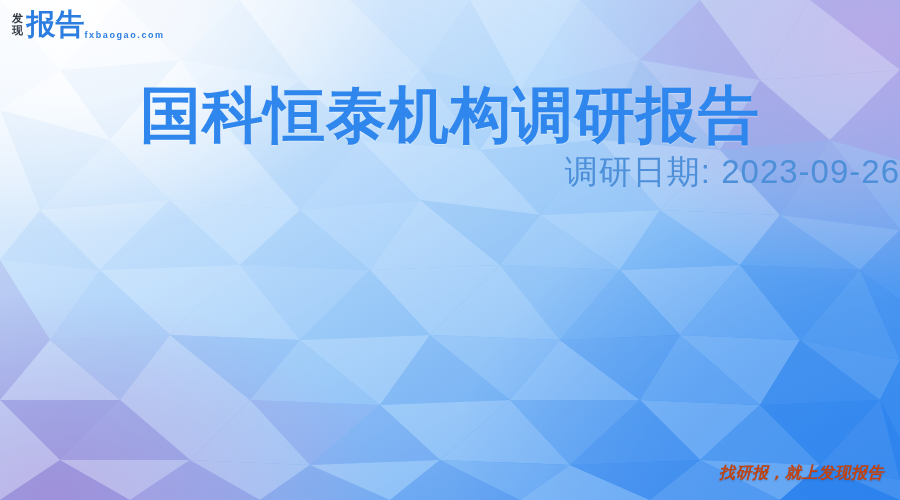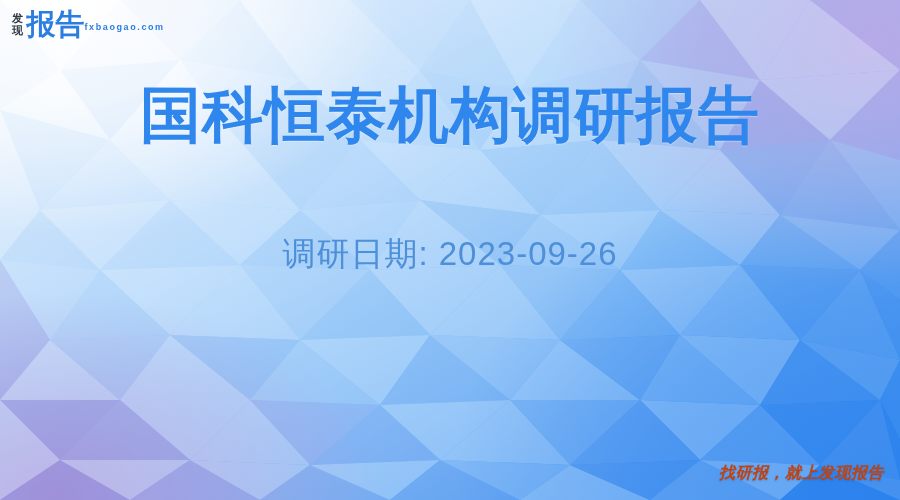--- a/index.html
+++ b/index.html
@@ -62,21 +62,21 @@
   }
   .logo-right { display: flex; flex-direction: row; }
   .logo-main {
     font-size: 29px;
     line-height: 29px;
     font-weight: 900;
     color: #2b7de0;
     letter-spacing: 0px;
   }
   .logo-url {
-    margin-top: 12px;
+    margin-top: 20px;
     font-size: 9px;
     line-height: 10px;
     font-weight: 700;
     color: #2b7de0;
     letter-spacing: 1.6px;
     text-align: right;
   }
 
   
   .center {
@@ -90,26 +90,26 @@
   .title {
     font-size: 61px;
     line-height: 74px;
     font-weight: 900;
     color: #2f86ec;
     letter-spacing: 1px;
     text-shadow: 0 1px 1px rgba(255,255,255,0.35);
     text-align: center;
   }
   .subtitle {
-    margin-top: 82px;
     font-size: 33px;
     line-height: 40px;
     font-weight: 400;
     color: #4d8fd8;
     letter-spacing: 1px;
+    text-align: right;
   }
 
   
   .tagline {
     position: absolute;
     right: 16px;
     bottom: 17px;
     font-size: 16px;
     line-height: 20px;
     font-weight: 800;

